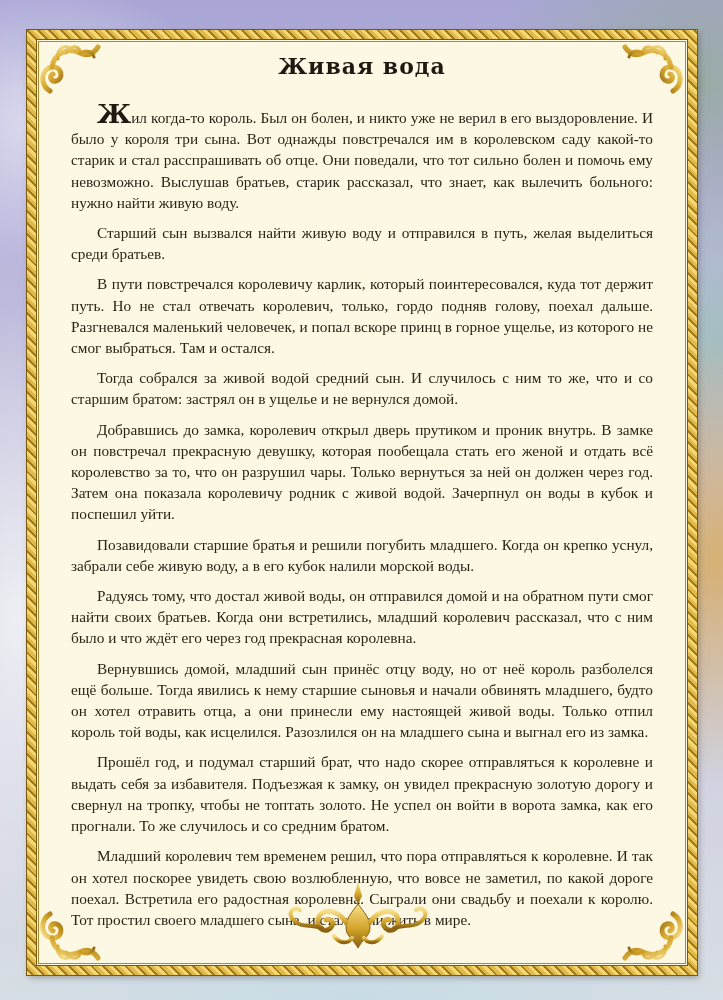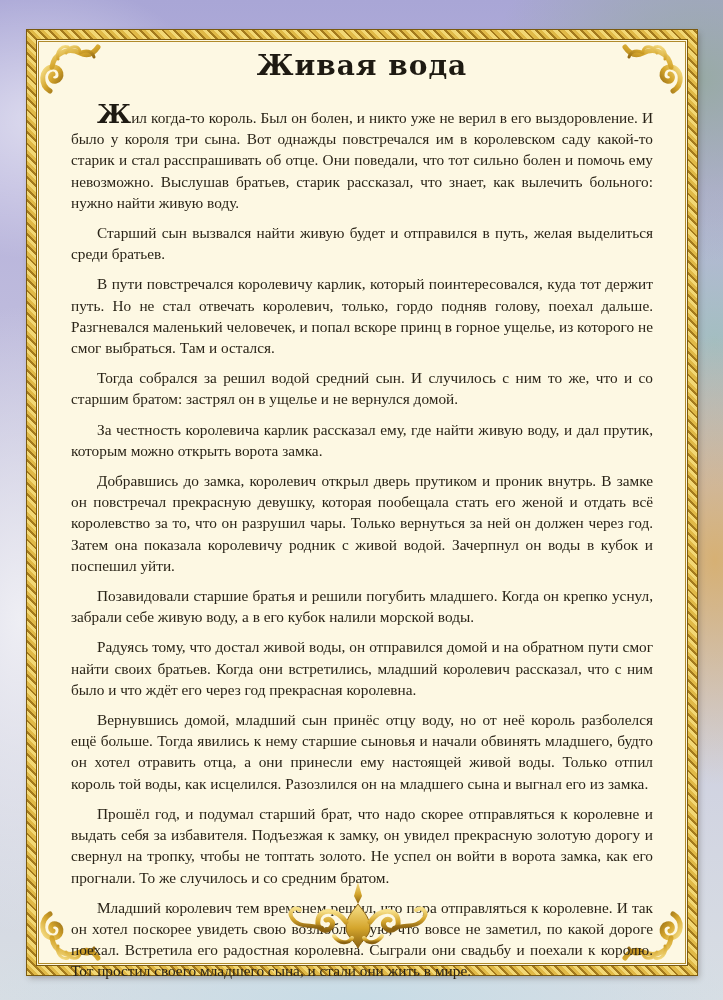--- a/index.html
+++ b/index.html
@@ -45,21 +45,21 @@
   .c-tr { right:36px; top:39px; transform:scaleX(-1); }
   .c-bl { left:36px; bottom:34px; transform:scaleY(-1); }
   .c-br { right:36px; bottom:34px; transform:scale(-1,-1); }
   .content {
     position:absolute; left:62px; top:46px; width:600px;
     color:#2a2418;
   }
   h1 {
     margin:0 0 18px 0; text-align:center;
     font-family:"DejaVu Serif", serif; font-weight:bold;
-    font-size:28px; letter-spacing:1px; color:#1e1a12;
+    font-size:22px; letter-spacing:1px; color:#1e1a12;
     line-height:40px;
   }
   p {
     margin:9px; text-indent:26px; text-align:justify;
     font-size:15.3px; line-height:21.2px;
   }
   p.first { text-indent:26px; }
   .dropcap {
     font-family:"DejaVu Serif", serif; font-weight:bold;
     font-size:26px; line-height:20px; color:#1e1a12;
@@ -108,24 +108,23 @@
   <svg viewBox="0 0 70 70">
     <path d="M14 52 C4 46 4 30 16 28 C26 27 28 40 20 42 C14 43 13 36 17 35" fill="none" stroke="url(#g1)" stroke-width="5" stroke-linecap="round"></path>
     <path d="M16 28 C18 14 32 8 44 14 C52 18 58 14 62 8" fill="none" stroke="url(#g1)" stroke-width="5" stroke-linecap="round"></path>
     <path d="M30 14 C34 6 42 6 44 12 M44 14 C50 10 56 12 58 18 M22 20 C20 12 26 6 32 8" fill="none" stroke="url(#g1)" stroke-width="3" stroke-linecap="round"></path>
   </svg>
 </div>
 
 <div class="content">
   <h1>Живая вода</h1>
   <p class="first"><span class="dropcap">Ж</span><span>ил когда-то король. Был он болен, и никто уже не верил в его выздоровление. И было у короля три сына. Вот однажды повстречался им в королевском саду какой-то старик и стал расспрашивать об отце. Они поведали, что тот сильно болен и помочь ему невозможно. Выслушав братьев, старик рассказал, что знает, как вылечить больного: нужно найти живую воду.</span></p>
-  <p>Старший сын вызвался найти живую будет и отправился в путь, желая выделиться среди братьев.</p>
+  <p>Старший сын вызвался найти живую воду и отправился в путь, желая выделиться среди братьев.</p>
   <p>В пути повстречался королевичу карлик, который поинтересовался, куда тот держит путь. Но не стал отвечать королевич, только, гордо подняв голову, поехал дальше. Разгневался маленький человечек, и попал вскоре принц в горное ущелье, из которого не смог выбраться. Там и остался.</p>
-  <p>Тогда собрался за решил водой средний сын. И случилось с ним то же, что и со старшим братом: застрял он в ущелье и не вернулся домой.</p>
-  <p>За честность королевича карлик рассказал ему, где найти живую воду, и дал прутик, которым можно открыть ворота замка.</p>
+  <p>Тогда собрался за живой водой средний сын. И случилось с ним то же, что и со старшим братом: застрял он в ущелье и не вернулся домой.</p>
   <p>Добравшись до замка, королевич открыл дверь прутиком и проник внутрь. В замке он повстречал прекрасную девушку, которая пообещала стать его женой и отдать всё королевство за то, что он разрушил чары. Только вернуться за ней он должен через год. Затем она показала королевичу родник с живой водой. Зачерпнул он воды в кубок и поспешил уйти.</p>
   <p>Позавидовали старшие братья и решили погубить младшего. Когда он крепко уснул, забрали себе живую воду, а в его кубок налили морской воды.</p>
   <p>Радуясь тому, что достал живой воды, он отправился домой и на обратном пути смог найти своих братьев. Когда они встретились, младший королевич  рассказал, что с ним было и что ждёт его через год прекрасная королевна.</p>
   <p>Вернувшись домой, младший сын принёс отцу воду, но от неё король разболелся ещё больше. Тогда явились к нему старшие сыновья и начали обвинять младшего, будто он хотел отравить отца, а они принесли ему настоящей живой воды. Только отпил король той воды, как исцелился. Разозлился он на младшего сына и выгнал его из замка.</p>
   <p>Прошёл год, и подумал старший брат, что надо скорее отправляться к королевне и выдать себя за избавителя. Подъезжая к замку, он увидел прекрасную золотую дорогу и свернул на тропку, чтобы не топтать золото. Не успел он войти в ворота замка, как его прогнали. То же случилось и со средним братом.</p>
   <p>Младший королевич тем временем решил, что пора отправляться к королевне. И так он хотел поскорее увидеть свою возлюбленную, что вовсе не заметил, по какой дороге поехал. Встретила его радостная королевна. Сыграли они свадьбу и поехали к королю. Тот простил своего младшего сына, и стали они жить в мире.</p>
 </div>
 
 <div class="bottom-ornament">
   <svg viewBox="0 0 152 76">

